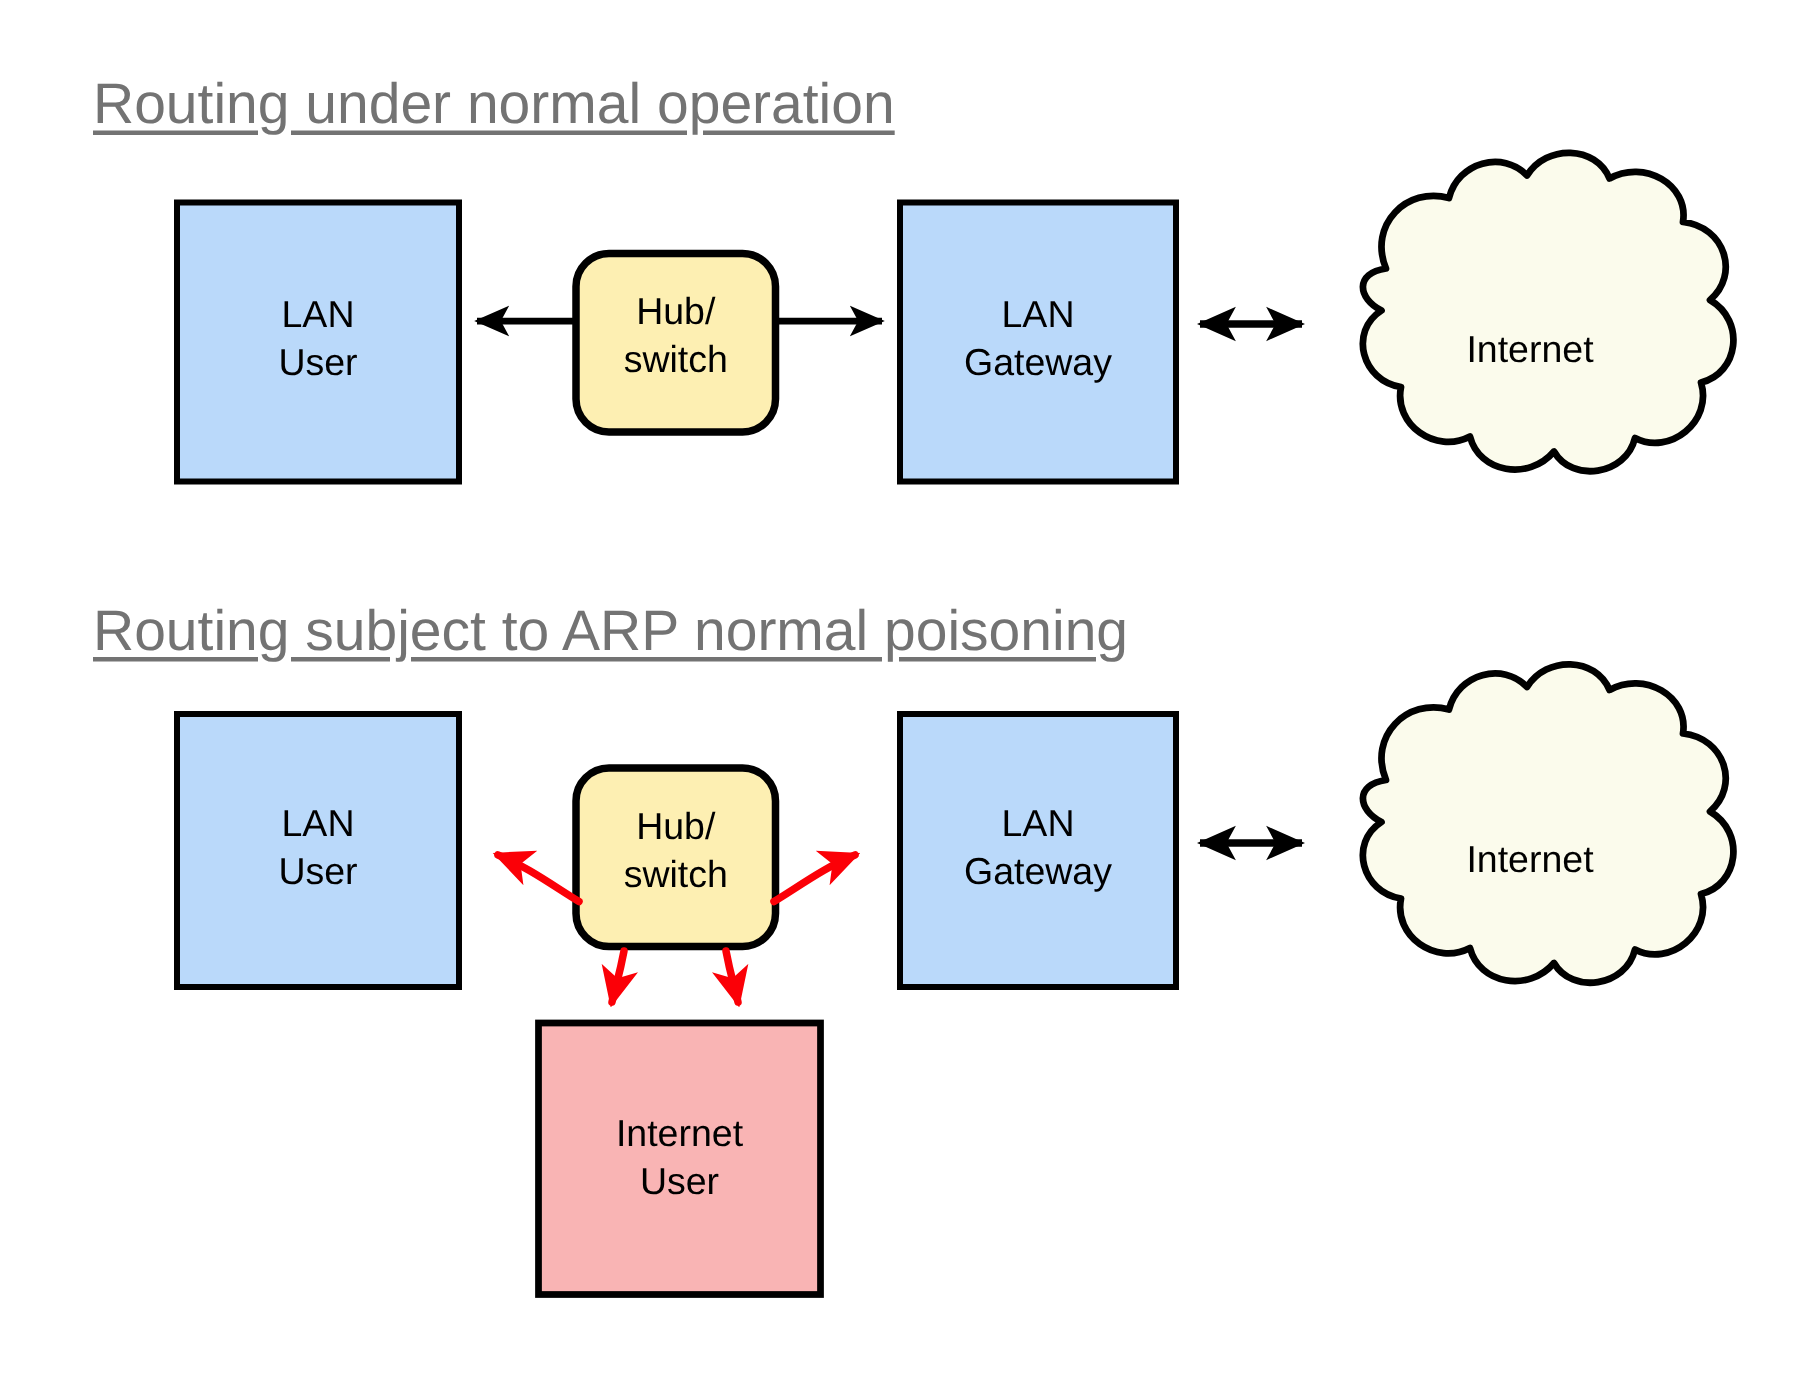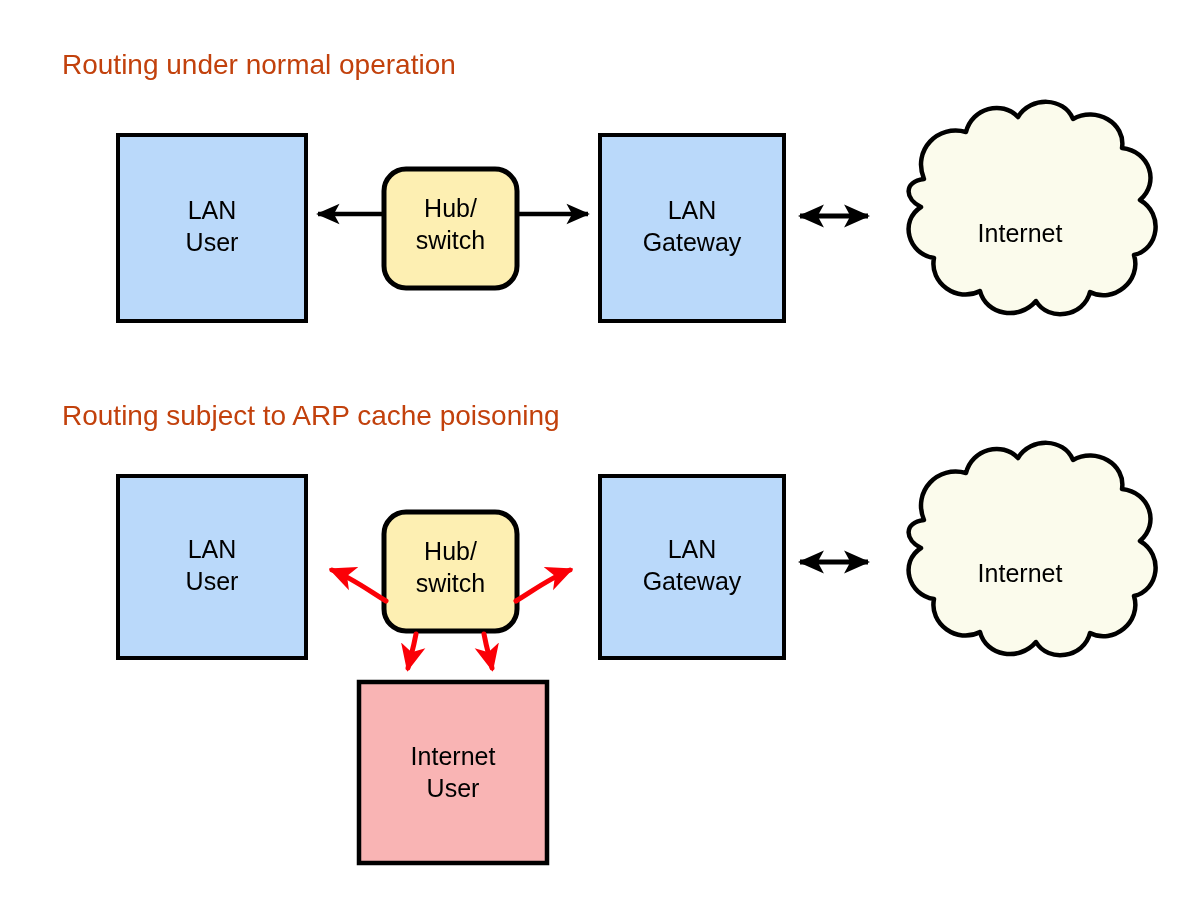--- a/index.html
+++ b/index.html
@@ -16,22 +16,23 @@
   }
   #canvas {
     position: absolute;
     left: 0;
     top: 0;
     width: 1200px;
     height: 917px;
   }
   .section-title {
     position: absolute;
-    font-size: 28px;
-    color: #c2410c;
+    font-size: 38px;
+    color: #737373;
+    text-decoration: underline;
     text-underline-offset: 5px;
     white-space: nowrap;
     letter-spacing: 0px;
   }
   #title-normal { left: 62px; top: 49px; }
   #title-arp    { left: 62px; top: 400px; }
 
   .node-label {
     position: absolute;
     font-size: 25px;
@@ -118,21 +119,21 @@
     <path d="M 516 601 C 534 590 550 578 570 570" fill="none" stroke="#fb0007" stroke-width="5" stroke-linecap="round" marker-end="url(#arrowRed)"></path>
 
     <path d="M 416 634 C 413 650 411 655 408 668" fill="none" stroke="#fb0007" stroke-width="5" stroke-linecap="round" marker-end="url(#arrowRed)"></path>
 
     <path d="M 484 634 C 487 650 489 655 492 668" fill="none" stroke="#fb0007" stroke-width="5" stroke-linecap="round" marker-end="url(#arrowRed)"></path>
   </g>
 </svg>
 
 <div class="section-title" id="title-normal">Routing under normal operation</div>
 
-<div class="section-title" id="title-arp">Routing subject to ARP cache poisoning</div>
+<div class="section-title" id="title-arp">Routing subject to ARP normal poisoning</div>
 
 <div class="node-label" style="left:118px; top:194px; width:188px;">LAN
 User</div>
 
 <div class="node-label" style="left:384px; top:192px; width:133px;">Hub/
 switch</div>
 
 <div class="node-label" style="left:600px; top:194px; width:184px;">LAN
 Gateway</div>
 

